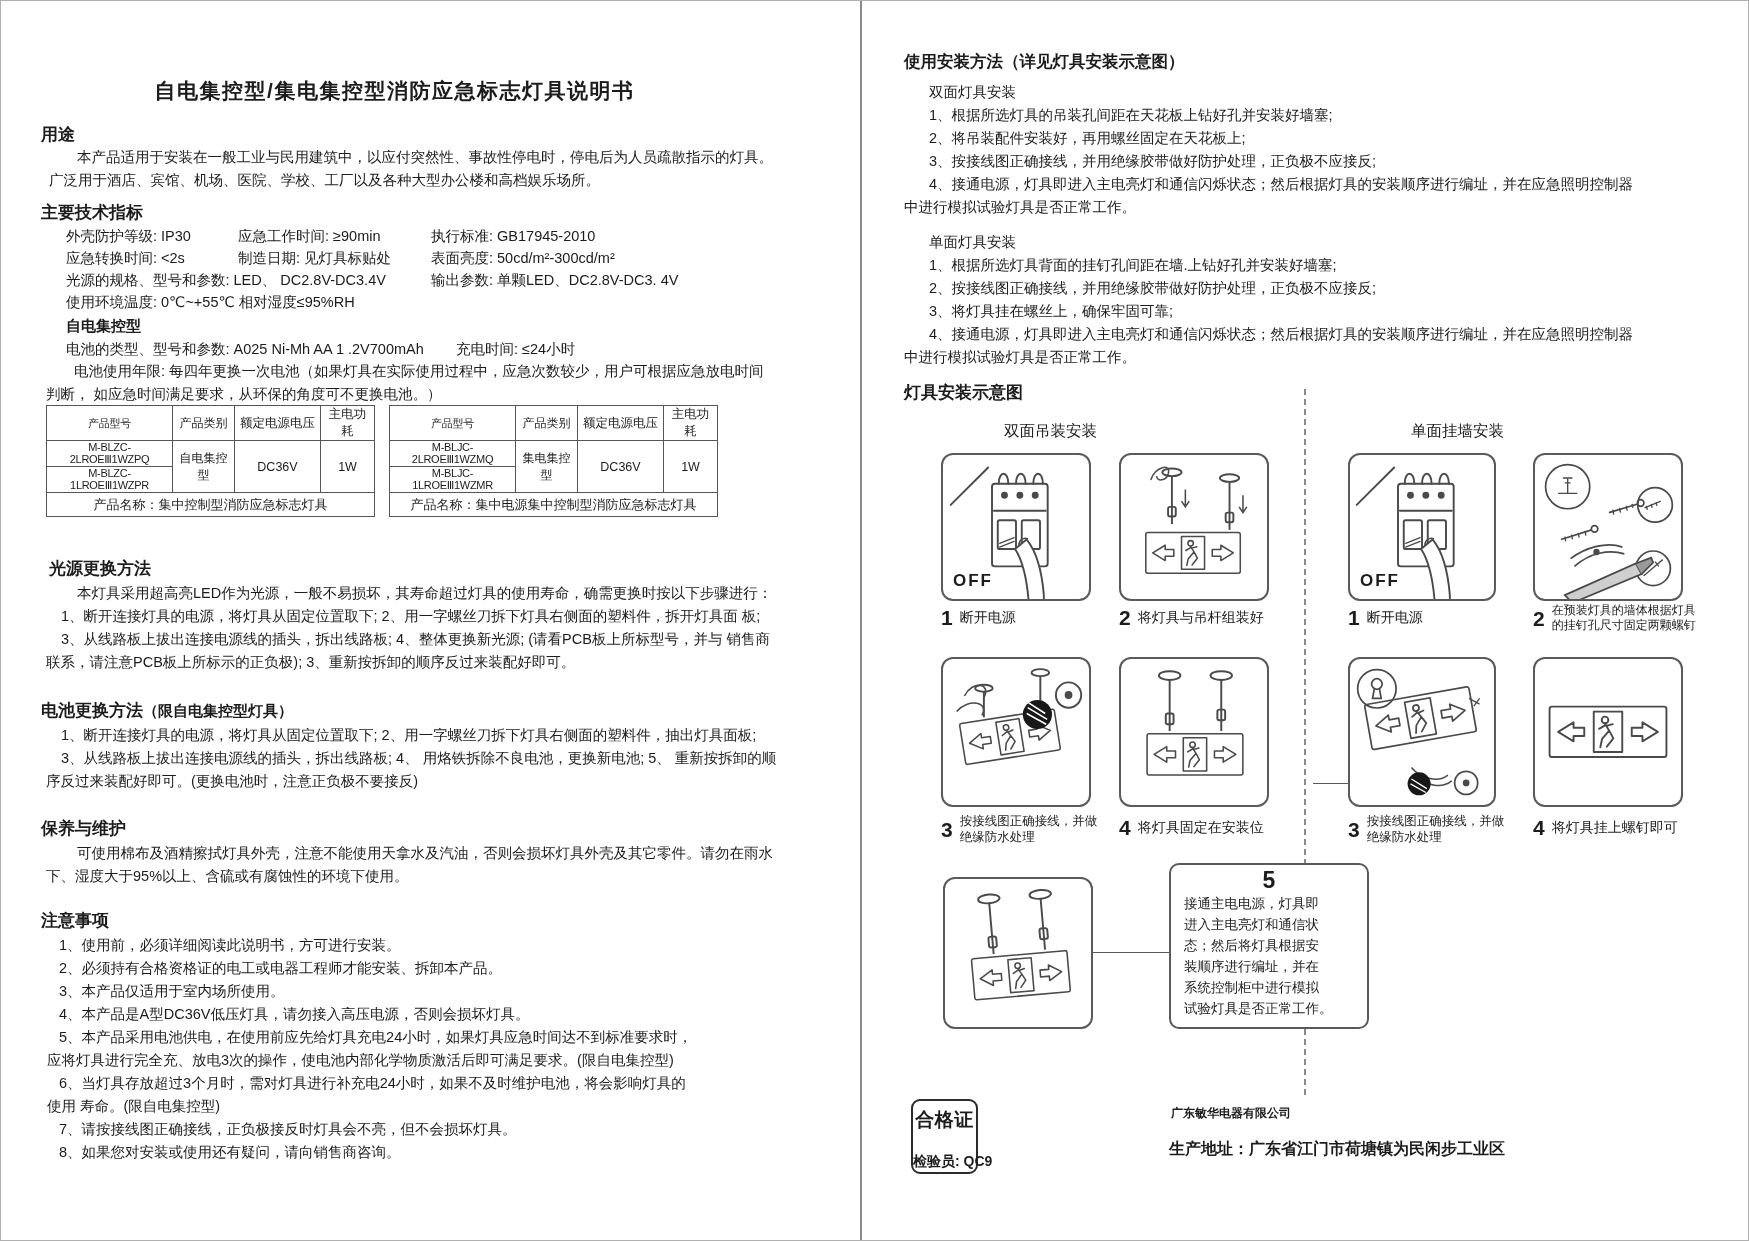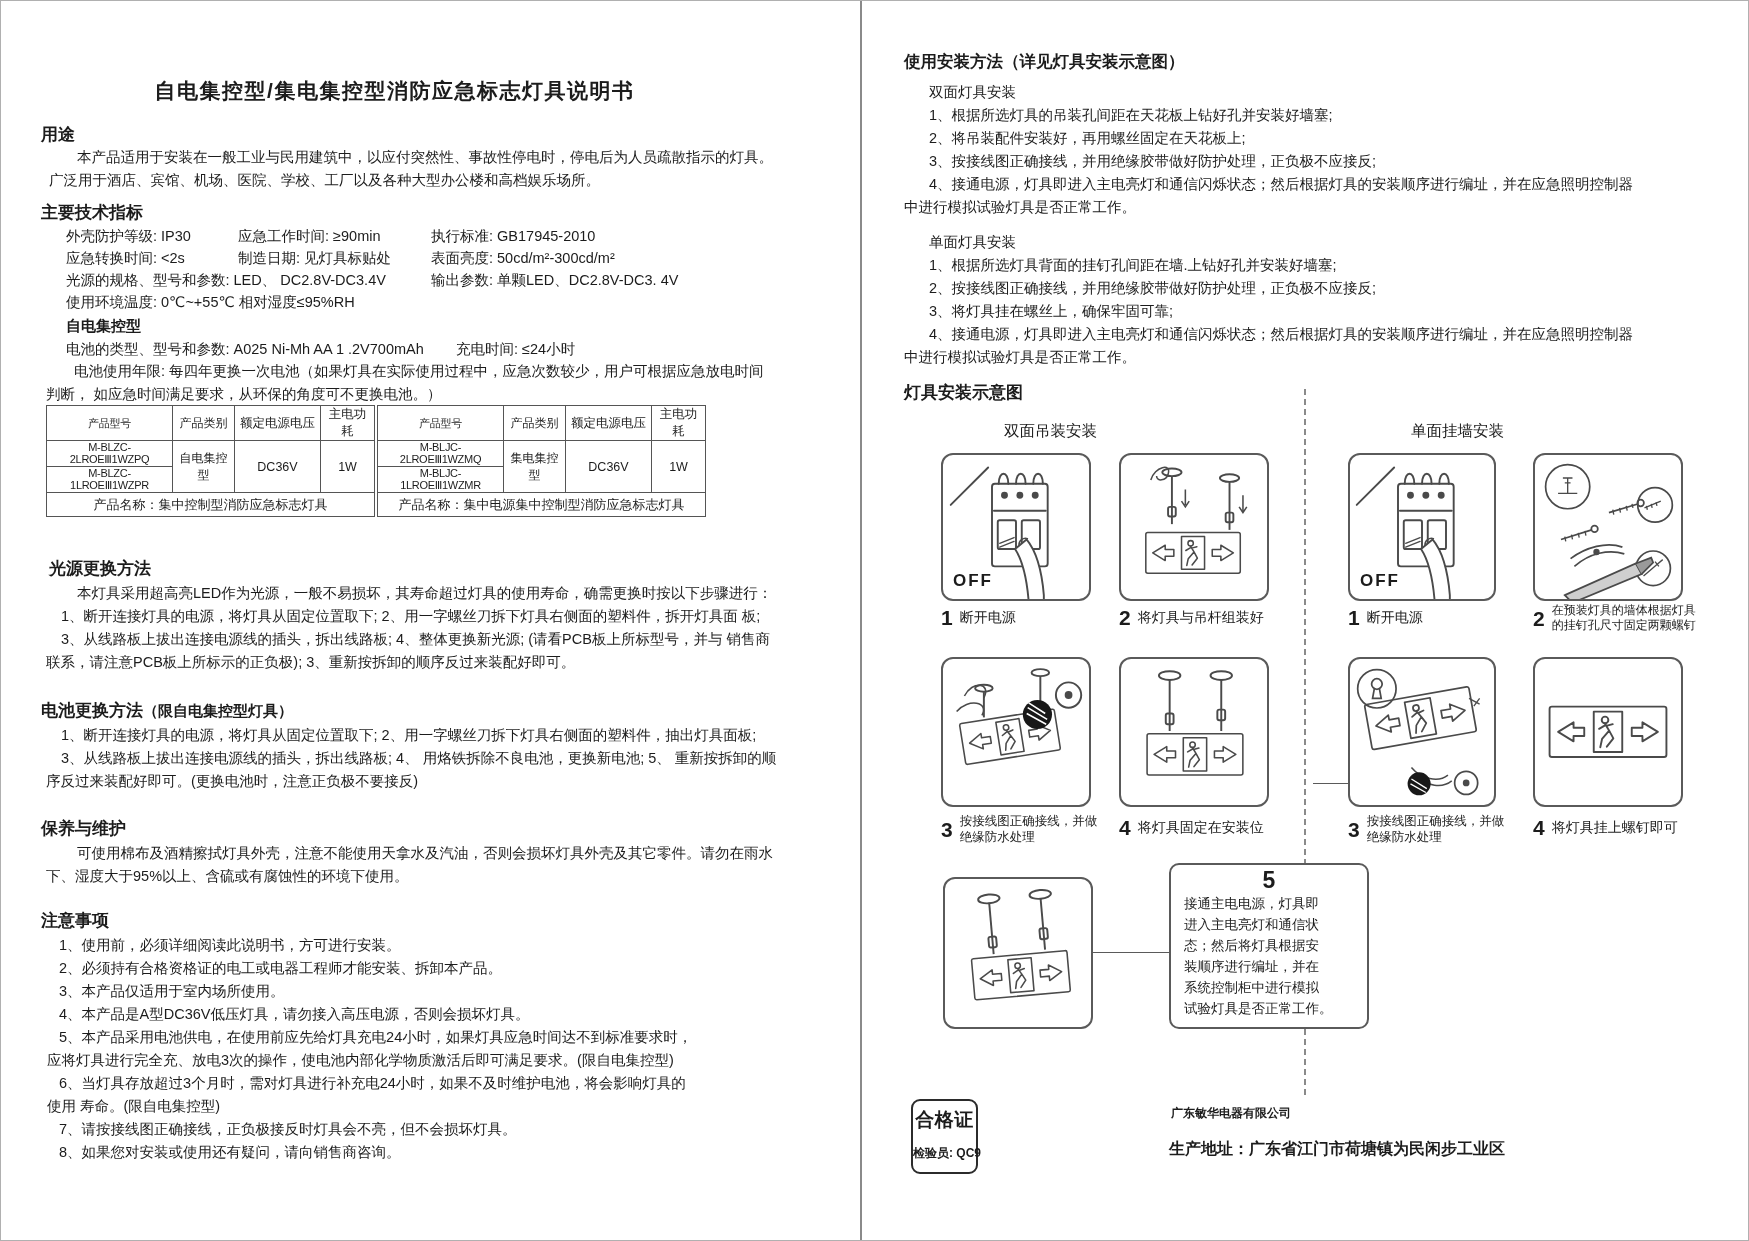--- a/index.html
+++ b/index.html
@@ -18,39 +18,39 @@
   .bd{font-size:14.5px}
   .title-row{left:0;top:76px;width:787px;text-align:center}
   
   .ptable{border-collapse:collapse;font-size:12.5px;text-align:center}
   .ptable td,.ptable th{border:1px solid #555;font-weight:normal;padding:0 2px;height:23px}
   .ptable .model{font-size:11px;letter-spacing:-0.3px;width:126px}
   .ptable .cat{width:62px;font-size:12px}
   .ptable .volt{width:86px}
   .ptable .pow{width:54px}
   .ptable .name td{height:24px;font-size:13px}
-  .tables-row{position:absolute;left:45px;top:404px;display:flex;gap:2px}
+  .tables-row{position:absolute;left:45px;top:404px;display:flex;gap:14px}
   
   .panel{position:absolute;border:2px solid #5a5a5a;border-radius:12px;background:#fff}
   .panel svg{width:100%;height:100%;display:block}
   .off-label{position:absolute;left:10px;bottom:8px;font-size:17px;font-weight:800;letter-spacing:2px}
   .cap{position:absolute;display:flex;align-items:center;gap:7px;white-space:nowrap}
   .cap .n{font-size:21px;font-weight:bold;line-height:1}
   .cap .t{font-size:14px;line-height:17px}
   .cap.small{align-items:center}
   .cap.small .t{font-size:12px;line-height:15px}
   .cap .tl{display:block}
   .dash-divider{position:absolute;left:443px;top:388px;height:706px;width:0;border-left:2px dashed #8a8a8a}
   .connector{position:absolute;height:0;border-top:1.5px solid #5a5a5a}
   .step5-box{position:absolute;left:308px;top:862px;width:200px;height:166px;border:2px solid #5a5a5a;border-radius:10px;background:#fff;text-align:center;padding-top:2px}
   .step5-box .n{font-size:23px;font-weight:bold;line-height:26px}
   .step5-box .tl{display:block;font-size:13.5px;line-height:21px;text-align:left;margin-left:13px;white-space:nowrap}
   .cert-box{position:absolute;left:50px;top:1098px;width:67px;height:75px;border:2.5px solid #2b2b2b;border-radius:9px;text-align:center;background:#fff}
   .cert-box .ct{font-size:19px;font-weight:bold;margin-top:6px;letter-spacing:0.5px}
-  .cert-box .ci{font-size:12px;font-weight:bold;margin-top:12px;white-space:nowrap}
+  .cert-box .ci{font-size:14px;font-weight:bold;margin-top:20px;white-space:nowrap}
   .company{font-size:12px;font-weight:bold}
   .address{font-size:16px;font-weight:bold}
   .col-title{font-size:15.5px;text-align:left;width:200px}
 </style>
 </head>
 <body>
 
 <svg width="0" height="0" style="position:absolute" aria-hidden="true">
   <defs>
     <g id="exitsign" stroke="#4a4a4a" fill="none" stroke-width="1.6" stroke-linejoin="round">

